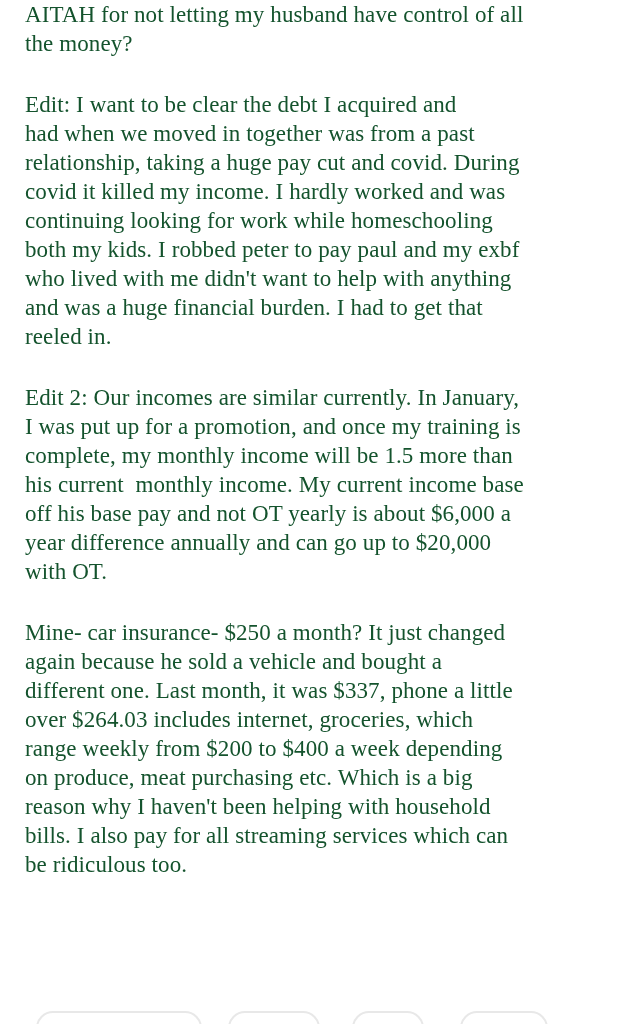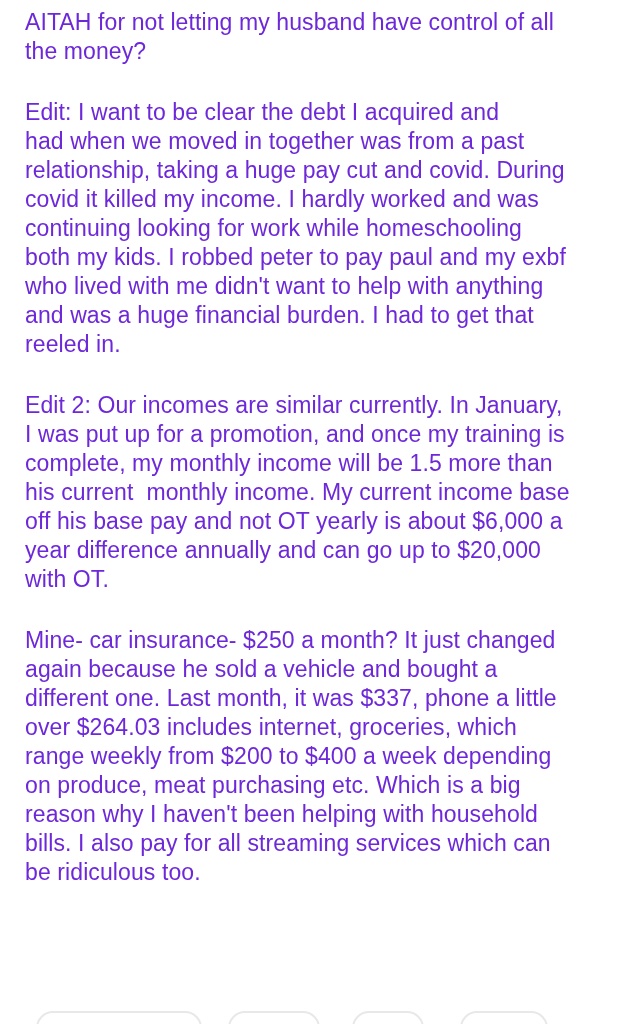--- a/index.html
+++ b/index.html
@@ -14,27 +14,28 @@
 
   .page {
     position: relative;
     width: 629px;
     height: 1024px;
     background: #ffffff;
   }
 
   .post-text {
     position: absolute;
-    top: 8px;
+    top: 0;
     left: 25px;
     right: 8px;
-    color: #6d28d9;
+    color: #14532d;
     font-size: 23px;
     line-height: 29px;
     letter-spacing: 0.1px;
+    font-family: Liberation Serif, serif;
   }
 
   .para {
     white-space: pre-wrap;      
     margin-bottom: 32px;
   }
 
   .para:last-child { margin-bottom: 0; margin-top: 28px; }
 
   .chip-row {

